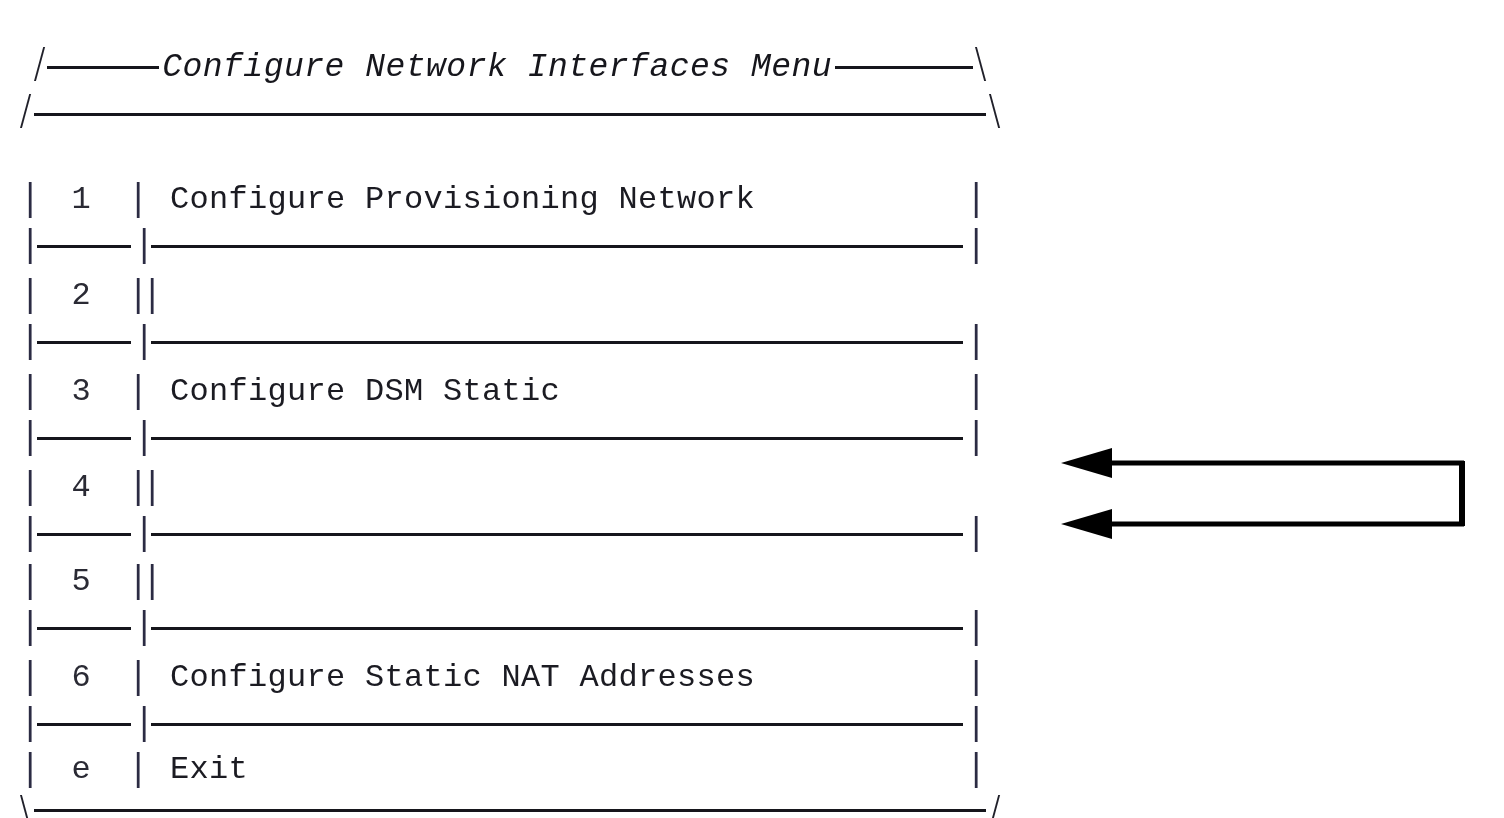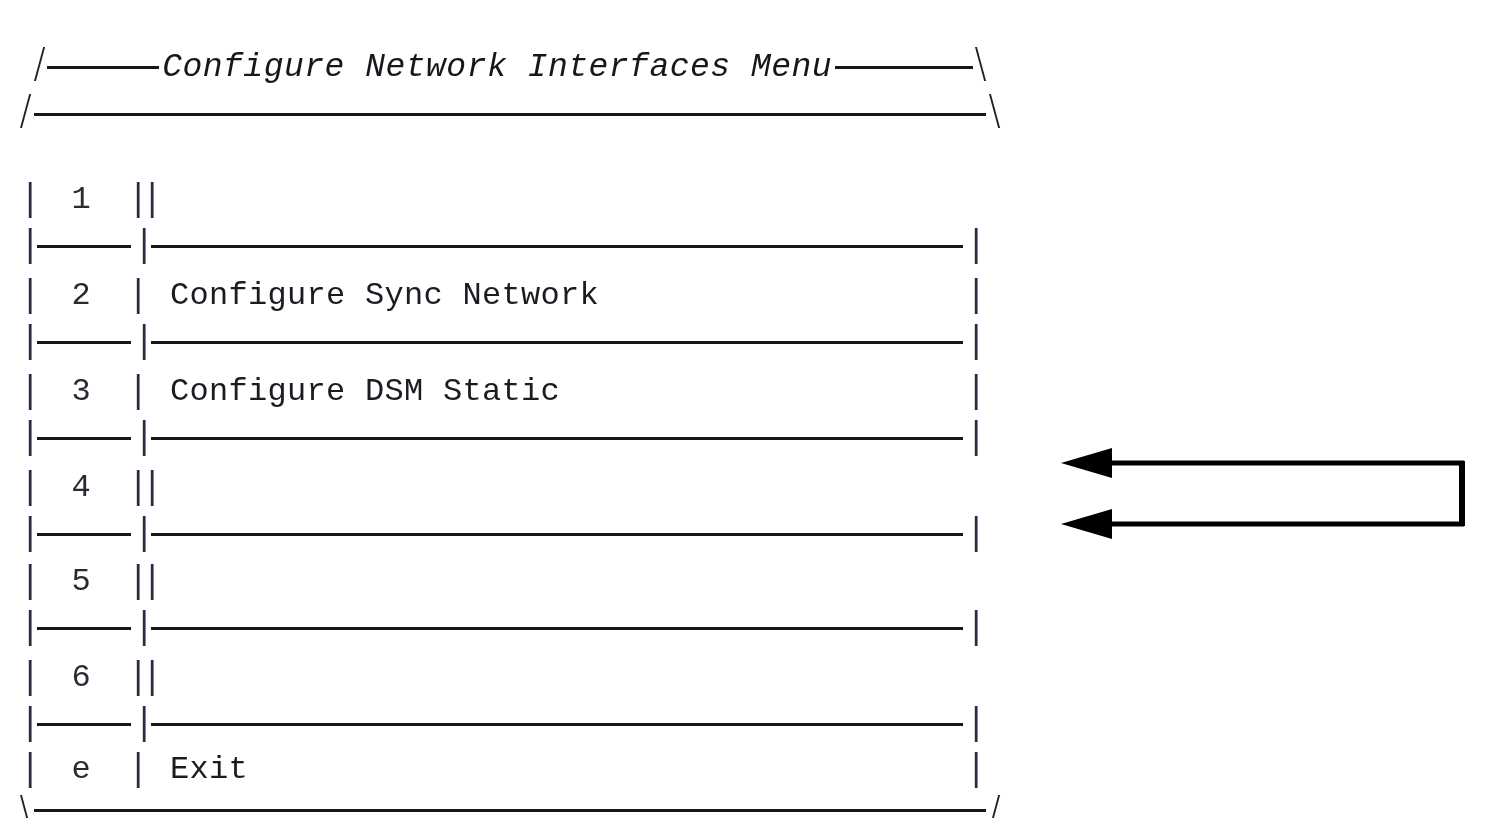--- a/index.html
+++ b/index.html
@@ -194,36 +194,36 @@
     <div class="rule-row" style="top:58px;">
       <span class="ascii-line corner corner-tl">/</span>
       <span class="rule"></span>
       <span class="ascii-line corner corner-tr">\</span>
     </div>
 
     <div class="menu-row" style="top:132px;">
       <span class="pipe ascii-line">|</span>
       <span class="key-cell">1</span>
       <span class="pipe ascii-line">|</span>
+      <span class="label-cell">Configure Provisioning Network</span>
       <span class="pipe ascii-line">|</span>
     </div>
 
     <div class="sep-row" style="top:190px;">
       <span class="pipe ascii-line">|</span>
       <span class="seg-short"></span>
       <span class="pipe ascii-line">|</span>
       <span class="seg-long"></span>
       <span class="pipe ascii-line">|</span>
     </div>
 
     <div class="menu-row" style="top:228px;">
       <span class="pipe ascii-line">|</span>
       <span class="key-cell">2</span>
       <span class="pipe ascii-line">|</span>
-      <span class="label-cell">Configure Sync Network</span>
       <span class="pipe ascii-line">|</span>
     </div>
 
     <div class="sep-row" style="top:286px;">
       <span class="pipe ascii-line">|</span>
       <span class="seg-short"></span>
       <span class="pipe ascii-line">|</span>
       <span class="seg-long"></span>
       <span class="pipe ascii-line">|</span>
     </div>
@@ -271,20 +271,21 @@
       <span class="seg-short"></span>
       <span class="pipe ascii-line">|</span>
       <span class="seg-long"></span>
       <span class="pipe ascii-line">|</span>
     </div>
 
     <div class="menu-row" style="top:610px;">
       <span class="pipe ascii-line">|</span>
       <span class="key-cell">6</span>
       <span class="pipe ascii-line">|</span>
+      <span class="label-cell">Configure Static NAT Addresses</span>
       <span class="pipe ascii-line">|</span>
     </div>
 
     <div class="sep-row" style="top:668px;">
       <span class="pipe ascii-line">|</span>
       <span class="seg-short"></span>
       <span class="pipe ascii-line">|</span>
       <span class="seg-long"></span>
       <span class="pipe ascii-line">|</span>
     </div>

